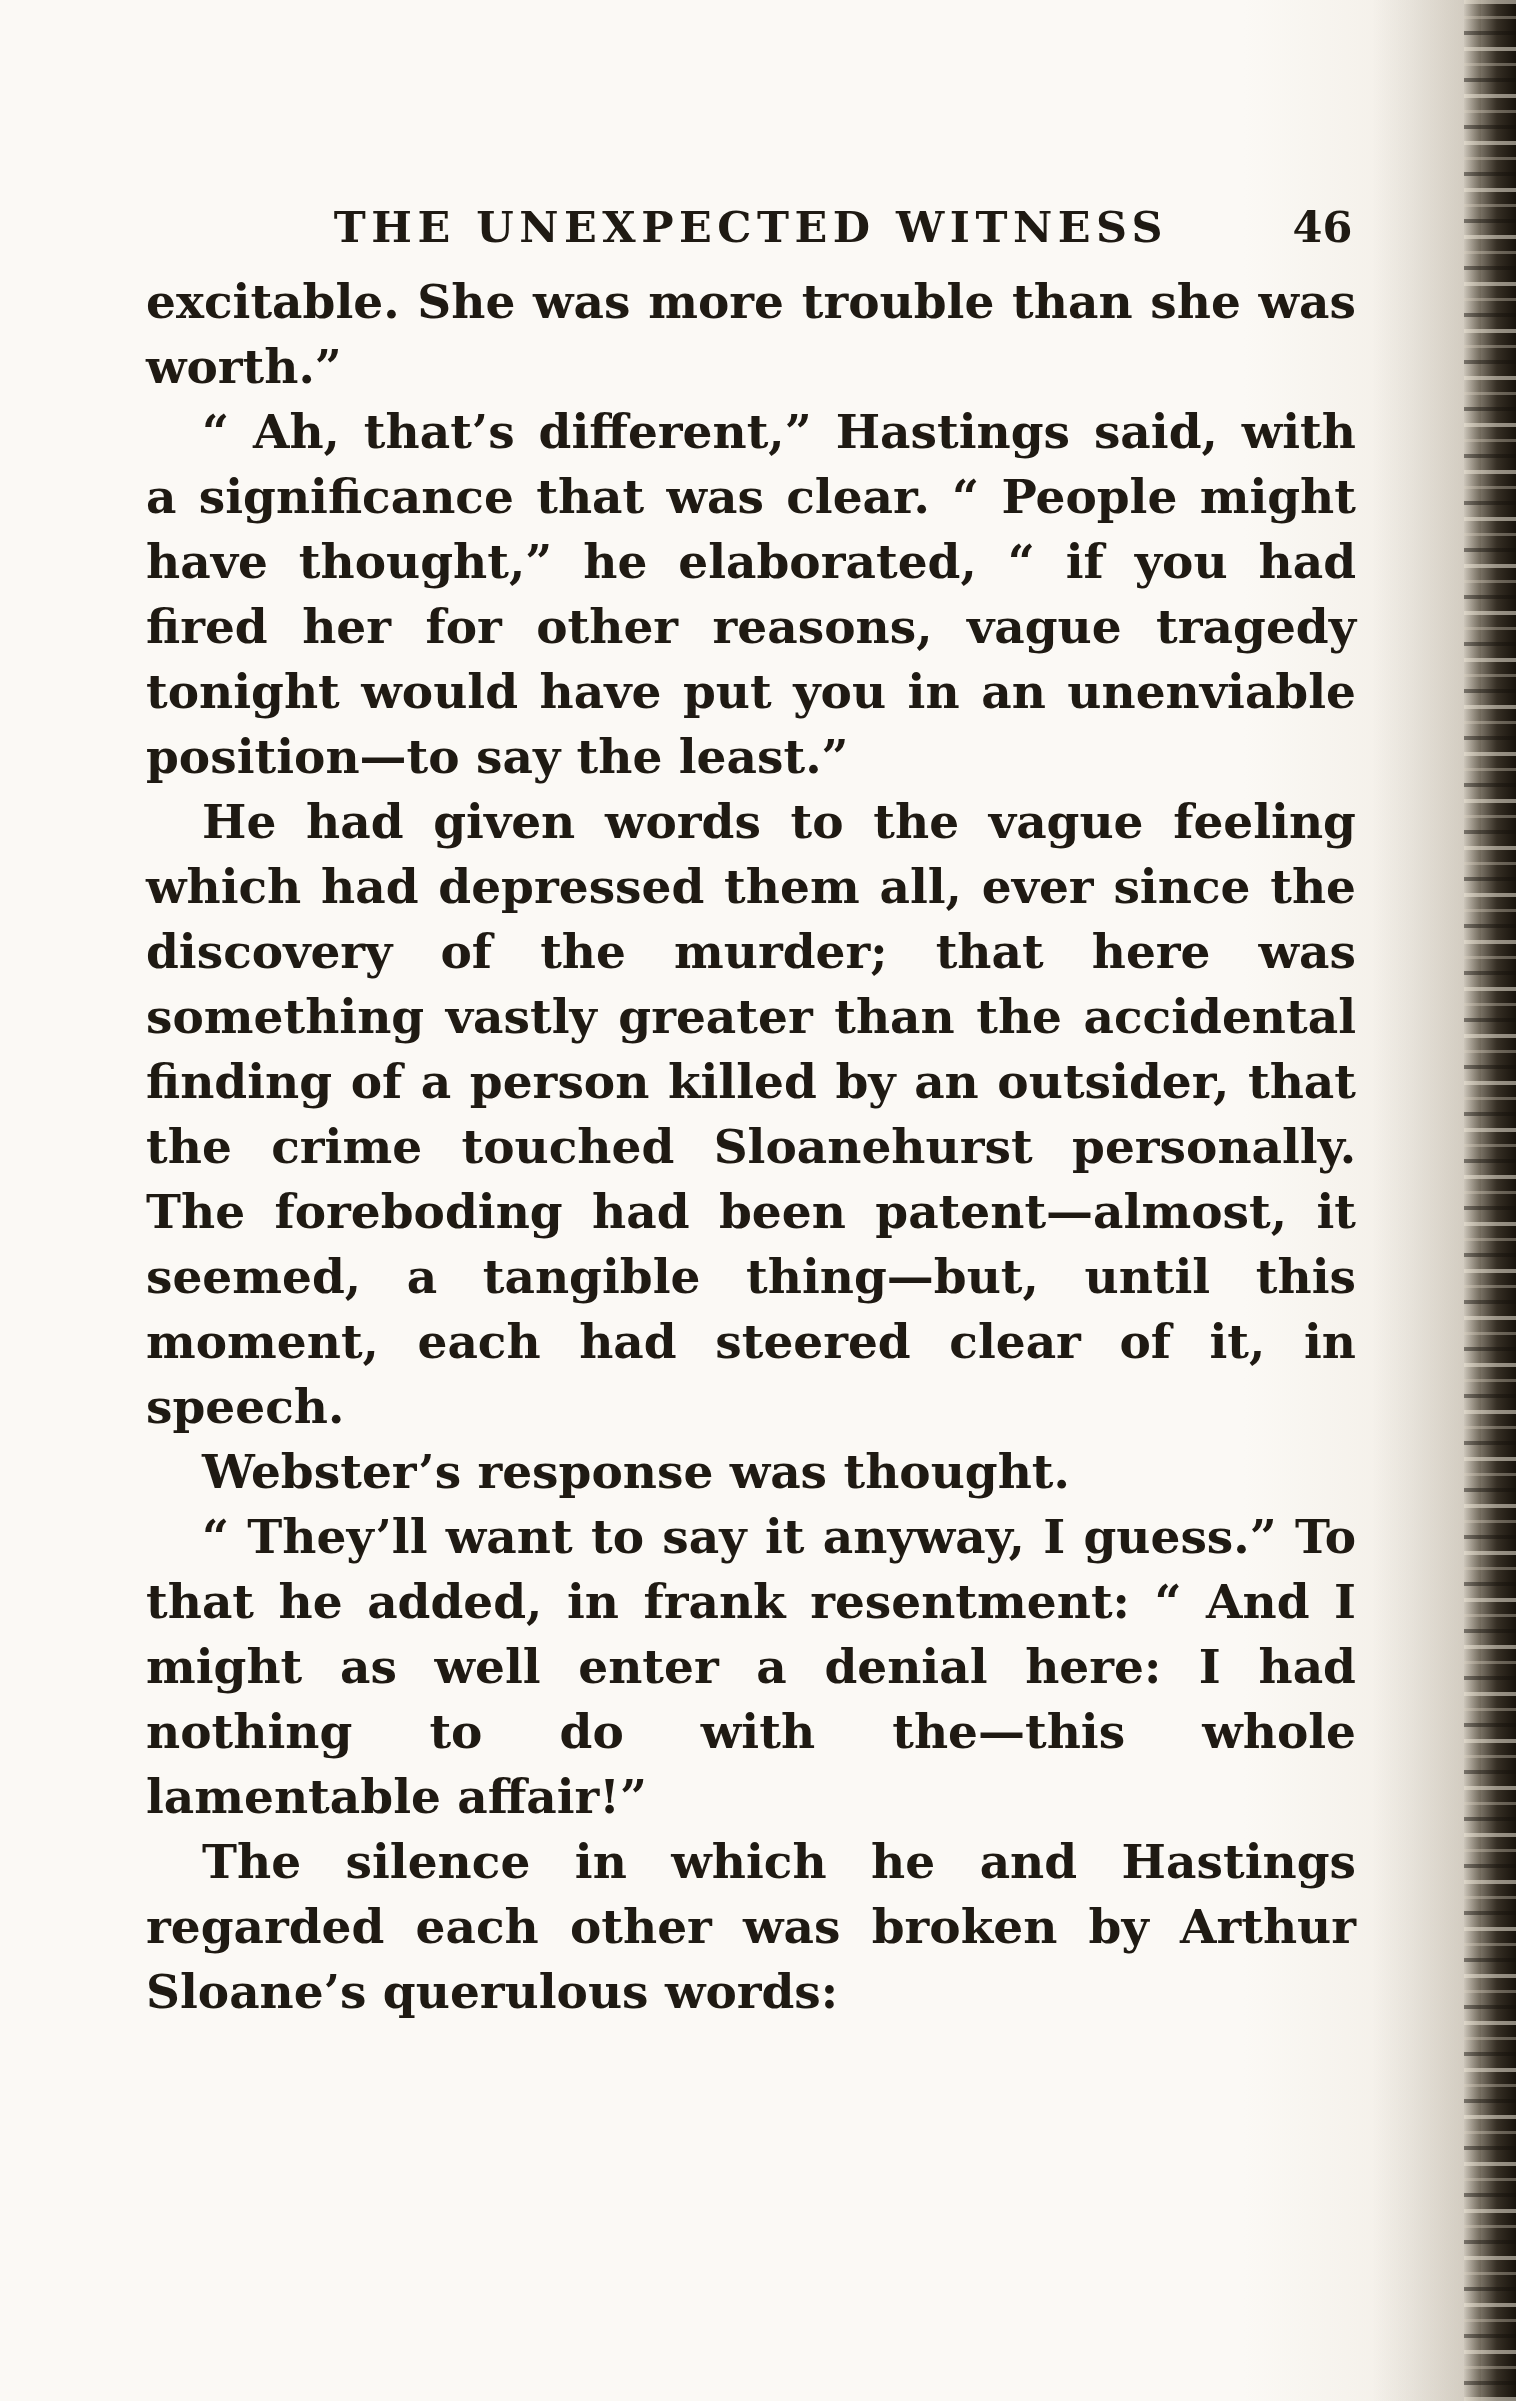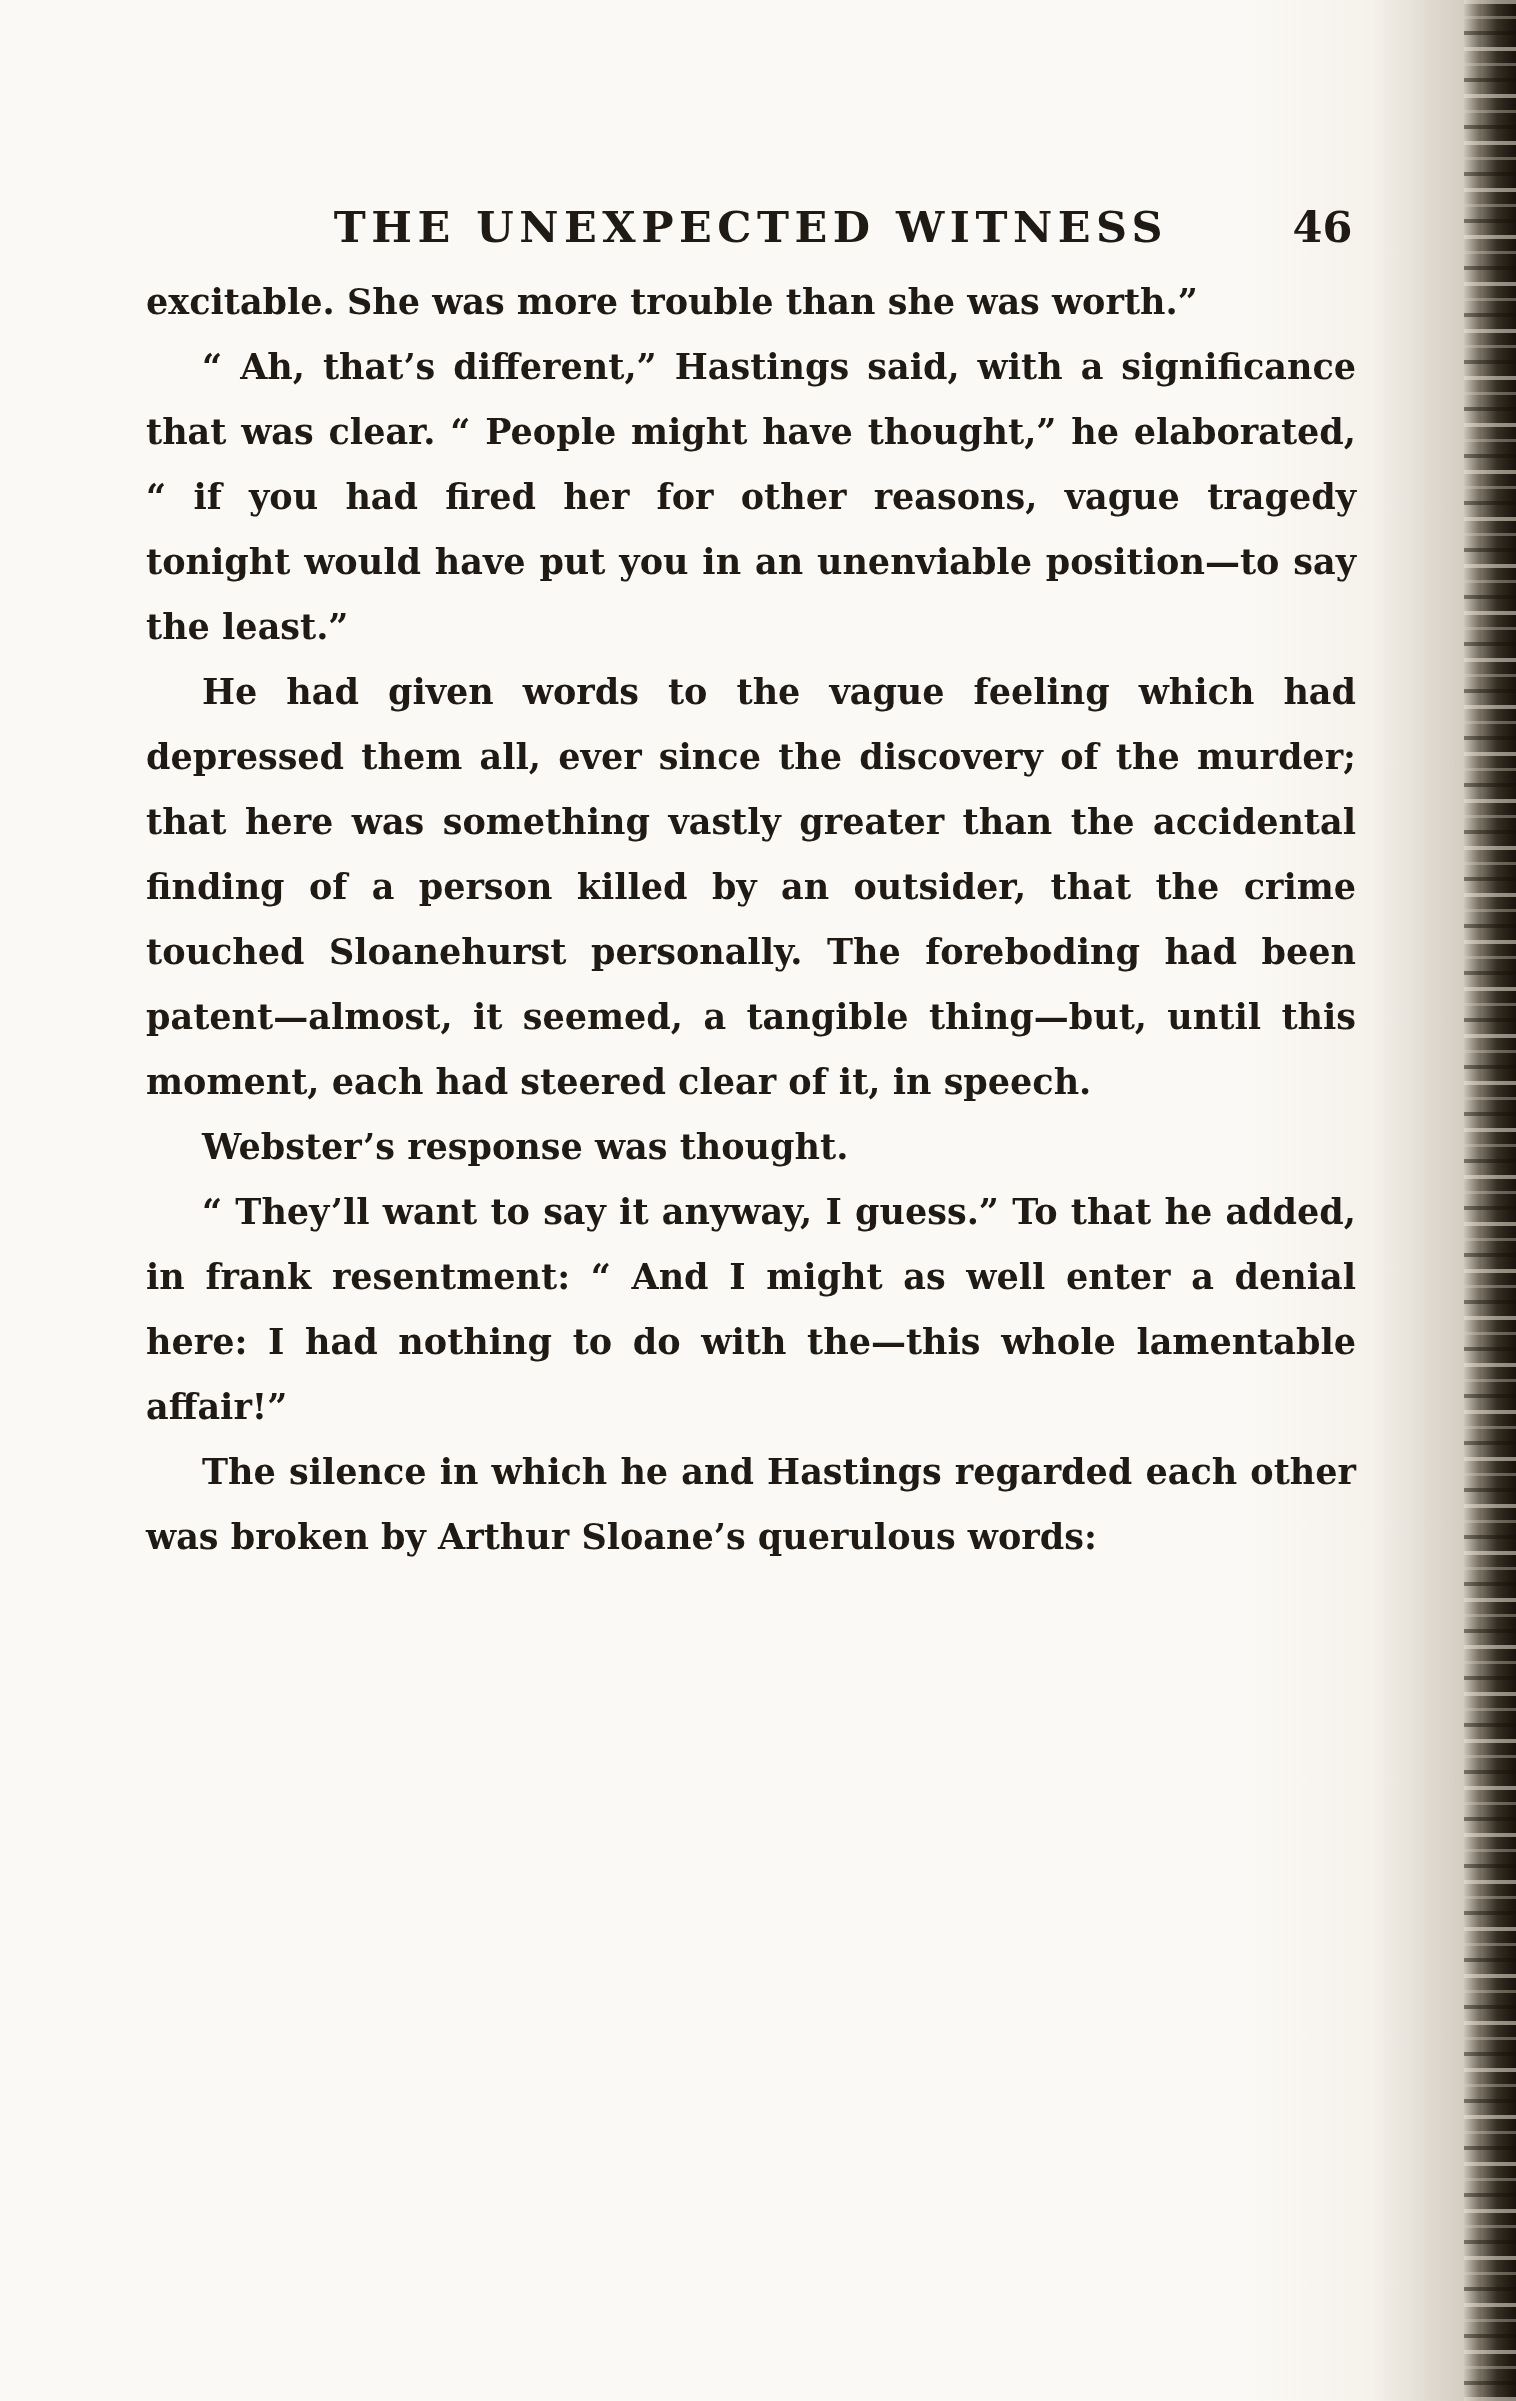--- a/index.html
+++ b/index.html
@@ -70,21 +70,21 @@
     right: 3.6px;
     top: 0;
     font-size: 43px;
     font-weight: bold;
   }
   .text-block {
     position: absolute;
     top: 269px;
     left: 146px;
     width: 1210px;
-    font-size: 35px;
+    font-size: 47px;
     line-height: 65px;
     text-align: justify;
     font-weight: 500;
   }
   .text-block p {
     margin: 0;
     padding: 0;
     font-weight: bold;
     -webkit-font-smoothing: antialiased;
   }

